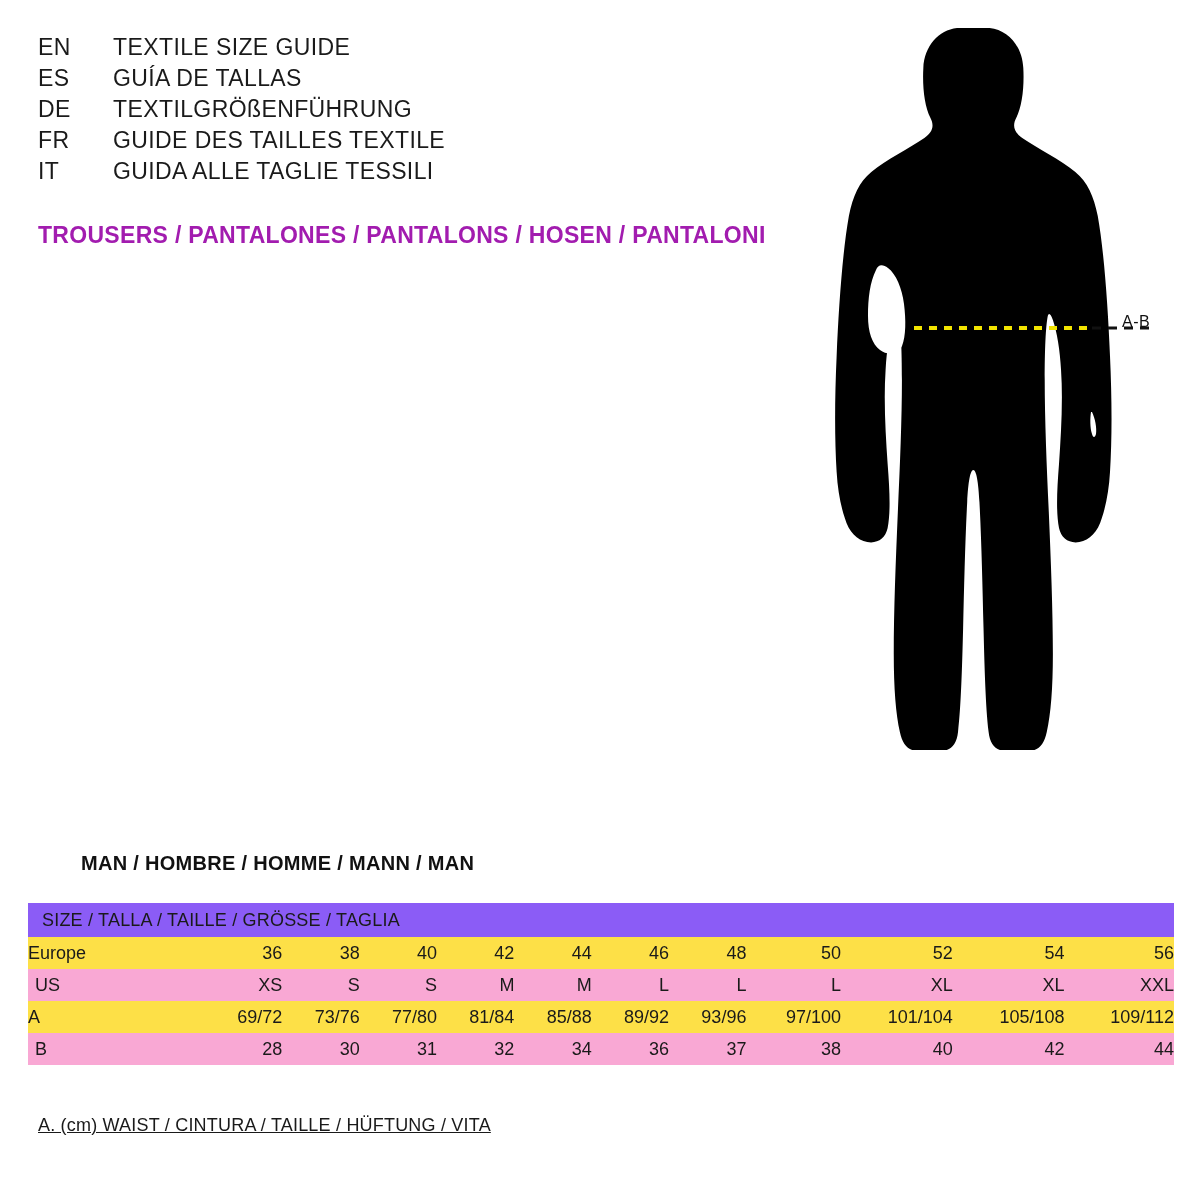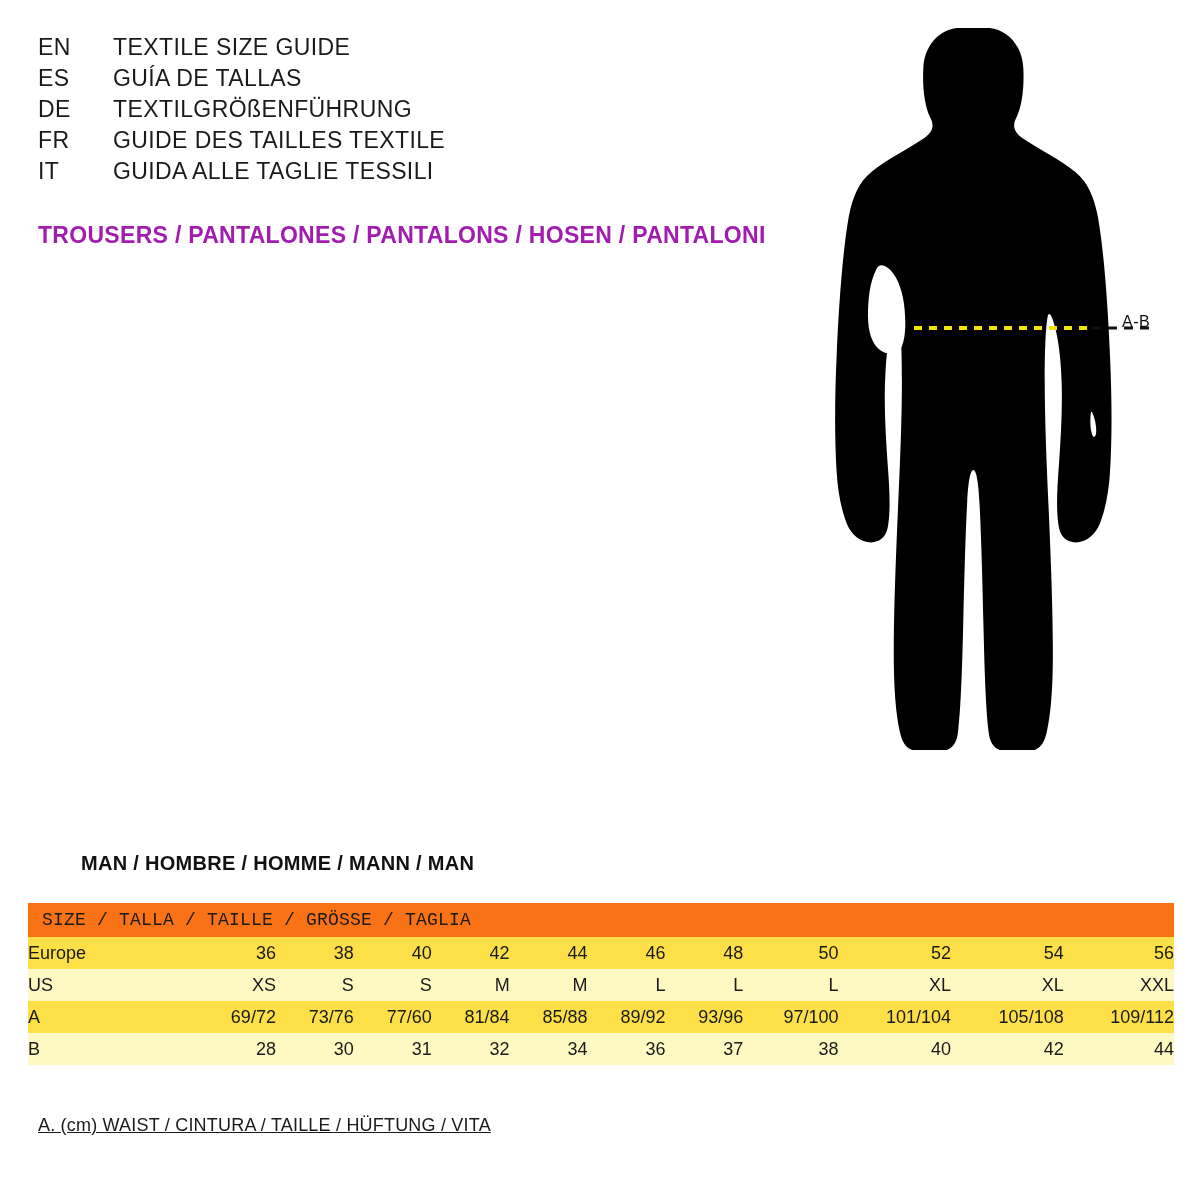--- a/index.html
+++ b/index.html
@@ -96,35 +96,35 @@
     color: #1a1a1a;
   }
   table.sizes th, table.sizes td {
     padding: 0;
     height: 32px;
     text-align: right;
     font-weight: normal;
     vertical-align: middle;
   }
   table.sizes tr.header-row {
-    background: #f97316;
-    font-family: Liberation Mono, monospace;
+    background: #8b5cf6;
   }
   table.sizes tr.header-row td {
     text-align: left;
     padding-left: 14px;
     font-size: 18px;
     letter-spacing: 0.2px;
     height: 34px;
   }
   table.sizes tr.band td {
     background: #fde047;
   }
   table.sizes tr.band-alt td {
-    background: #fef9c3;
+    background: #f9a8d4;
+    padding-left: 7px;
   }
   td.rowlabel {
     text-align: left !important;
     padding-left: 14px;
     width: 170px;
   }
 
   .footnotes {
     position: absolute;
     left: 38px;
@@ -283,21 +283,21 @@
         <td>L</td>
         <td>XL</td>
         <td>XL</td>
         <td>XXL</td>
       </tr>
 
       <tr class="band">
         <td class="rowlabel">A</td>
         <td>69/72</td>
         <td>73/76</td>
-        <td>77/60</td>
+        <td>77/80</td>
         <td>81/84</td>
         <td>85/88</td>
         <td>89/92</td>
         <td>93/96</td>
         <td>97/100</td>
         <td>101/104</td>
         <td>105/108</td>
         <td>109/112</td>
       </tr>
 

